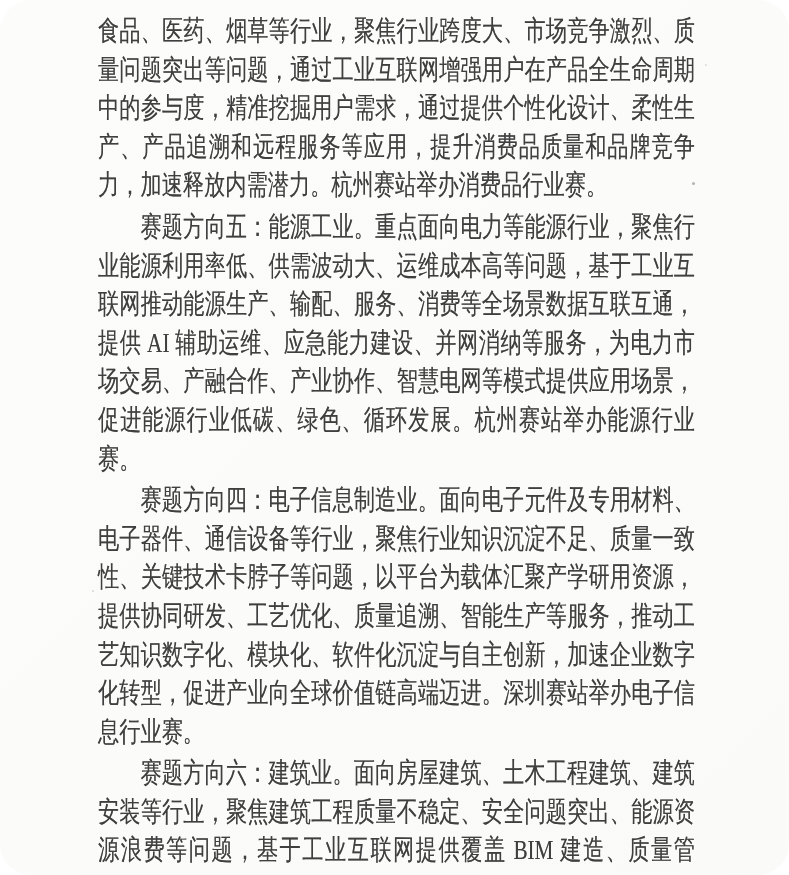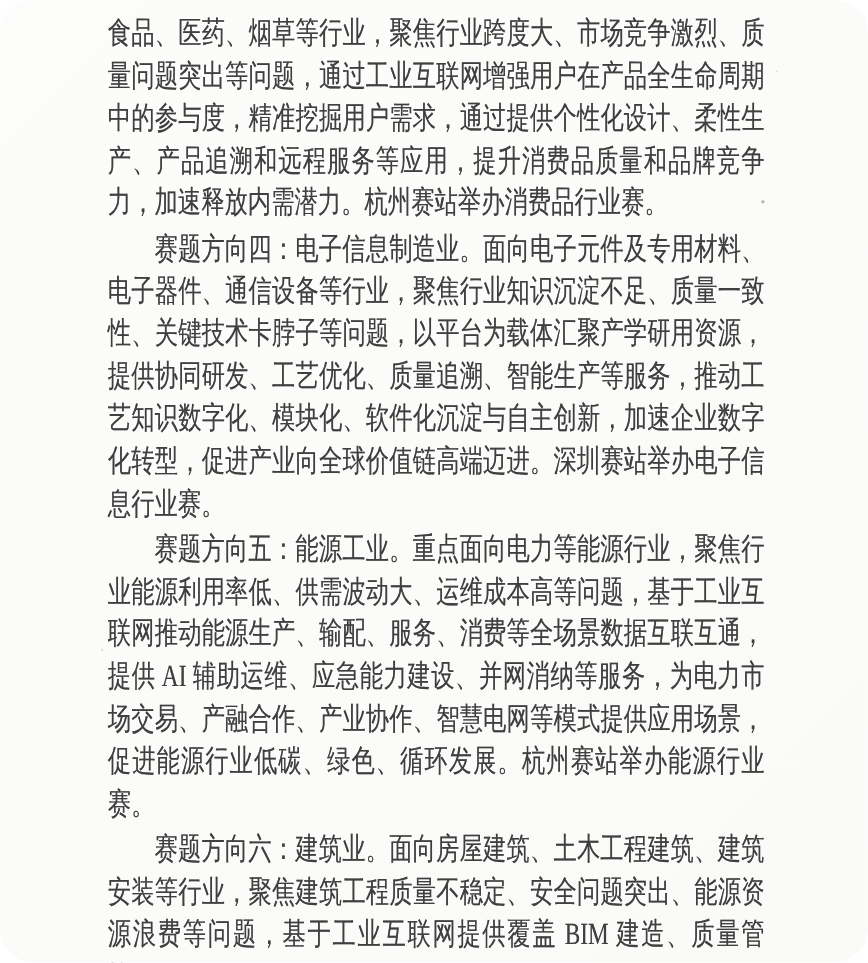--- a/index.html
+++ b/index.html
@@ -62,36 +62,36 @@
 <div class="page">
   <div class="text-block">
       <div class="para">
         <div class="line">食品、医药、烟草等行业，聚焦行业跨度大、市场竞争激烈、质</div>
         <div class="line">量问题突出等问题，通过工业互联网增强用户在产品全生命周期</div>
         <div class="line">中的参与度，精准挖掘用户需求，通过提供个性化设计、柔性生</div>
         <div class="line">产、产品追溯和远程服务等应用，提升消费品质量和品牌竞争</div>
         <div class="line nojust">力，加速释放内需潜力。杭州赛站举办消费品行业赛。</div>
       </div>
       <div class="para">
+        <div class="line indent">赛题方向五：能源工业。重点面向电力等能源行业，聚焦行</div>
+        <div class="line">业能源利用率低、供需波动大、运维成本高等问题，基于工业互</div>
+        <div class="line">联网推动能源生产、输配、服务、消费等全场景数据互联互通，</div>
+        <div class="line">提供 AI 辅助运维、应急能力建设、并网消纳等服务，为电力市</div>
+        <div class="line">场交易、产融合作、产业协作、智慧电网等模式提供应用场景，</div>
+        <div class="line">促进能源行业低碳、绿色、循环发展。杭州赛站举办能源行业</div>
+        <div class="line nojust">赛。</div>
+      </div>
+      <div class="para">
         <div class="line indent">赛题方向四：电子信息制造业。面向电子元件及专用材料、</div>
         <div class="line">电子器件、通信设备等行业，聚焦行业知识沉淀不足、质量一致</div>
         <div class="line">性、关键技术卡脖子等问题，以平台为载体汇聚产学研用资源，</div>
         <div class="line">提供协同研发、工艺优化、质量追溯、智能生产等服务，推动工</div>
         <div class="line">艺知识数字化、模块化、软件化沉淀与自主创新，加速企业数字</div>
         <div class="line">化转型，促进产业向全球价值链高端迈进。深圳赛站举办电子信</div>
         <div class="line nojust">息行业赛。</div>
-      </div>
-      <div class="para">
-        <div class="line indent">赛题方向五：能源工业。重点面向电力等能源行业，聚焦行</div>
-        <div class="line">业能源利用率低、供需波动大、运维成本高等问题，基于工业互</div>
-        <div class="line">联网推动能源生产、输配、服务、消费等全场景数据互联互通，</div>
-        <div class="line">提供 AI 辅助运维、应急能力建设、并网消纳等服务，为电力市</div>
-        <div class="line">场交易、产融合作、产业协作、智慧电网等模式提供应用场景，</div>
-        <div class="line">促进能源行业低碳、绿色、循环发展。杭州赛站举办能源行业</div>
-        <div class="line nojust">赛。</div>
       </div>
       <div class="para">
         <div class="line indent">赛题方向六：建筑业。面向房屋建筑、土木工程建筑、建筑</div>
         <div class="line">安装等行业，聚焦建筑工程质量不稳定、安全问题突出、能源资</div>
         <div class="line">源浪费等问题，基于工业互联网提供覆盖 BIM 建造、质量管控、</div>
       </div>
     </div>
   <div class="speck speck-1"></div>
   <div class="speck speck-2"></div>
   <div class="speck speck-3"></div>

